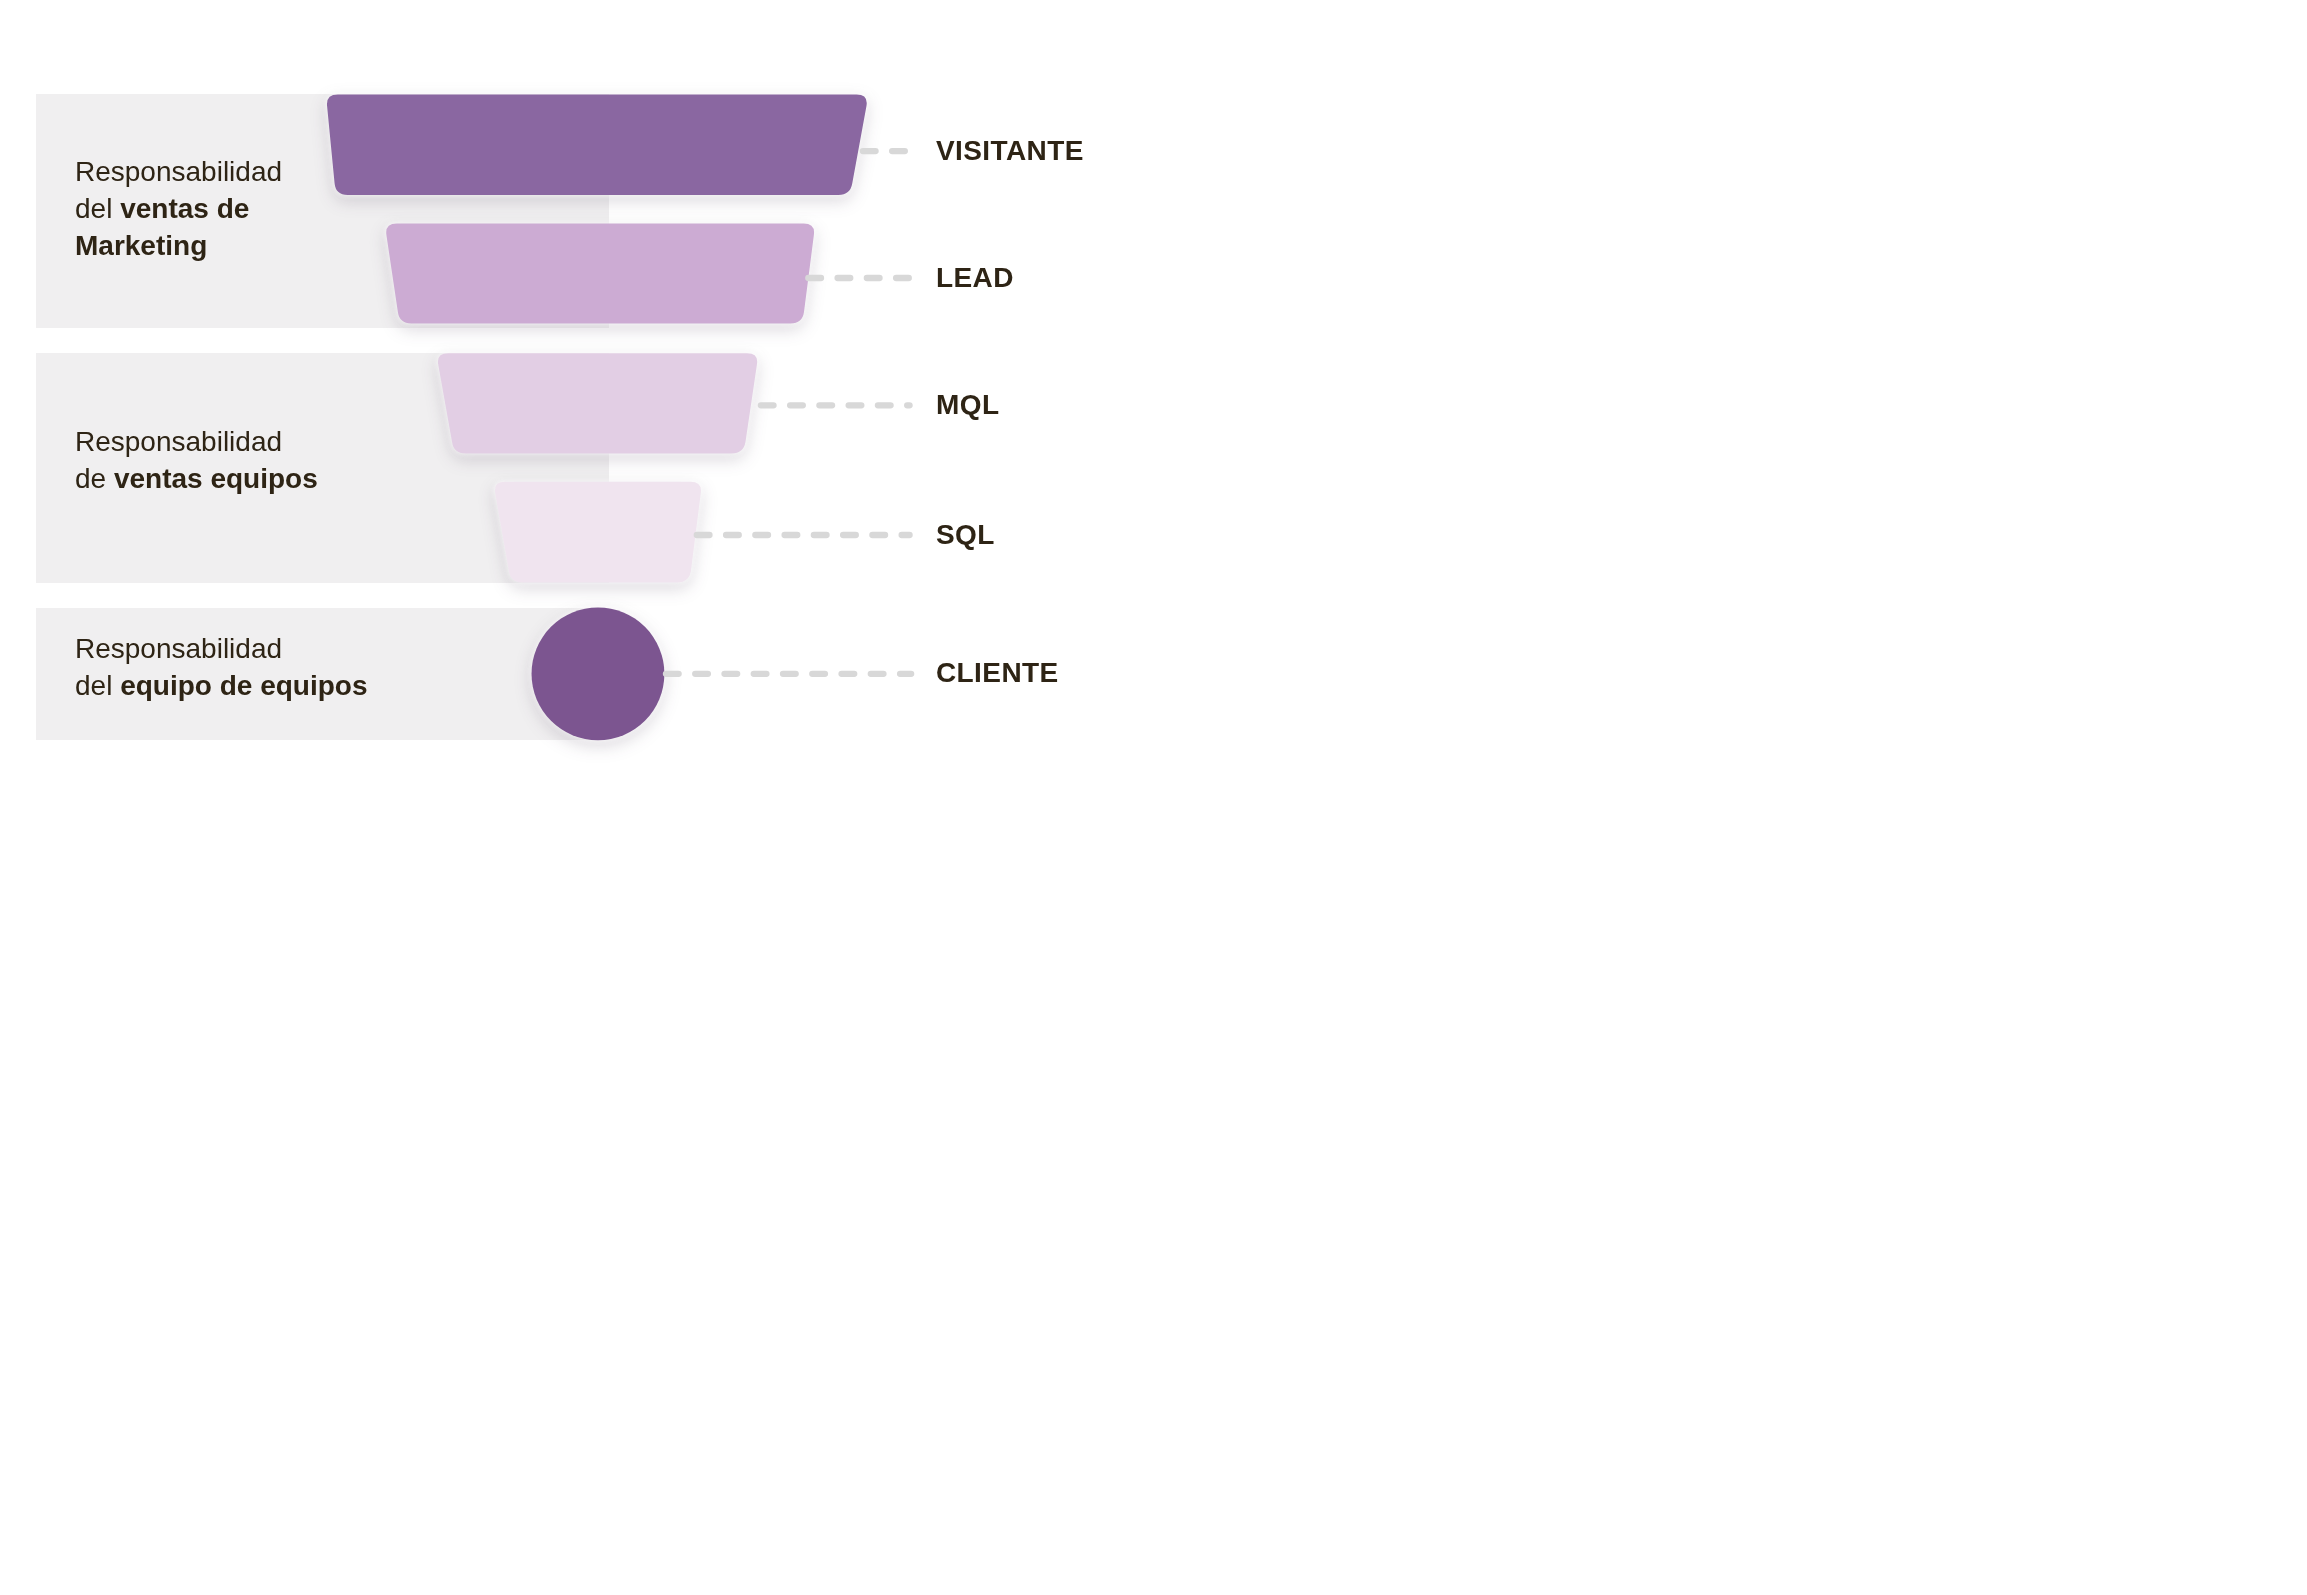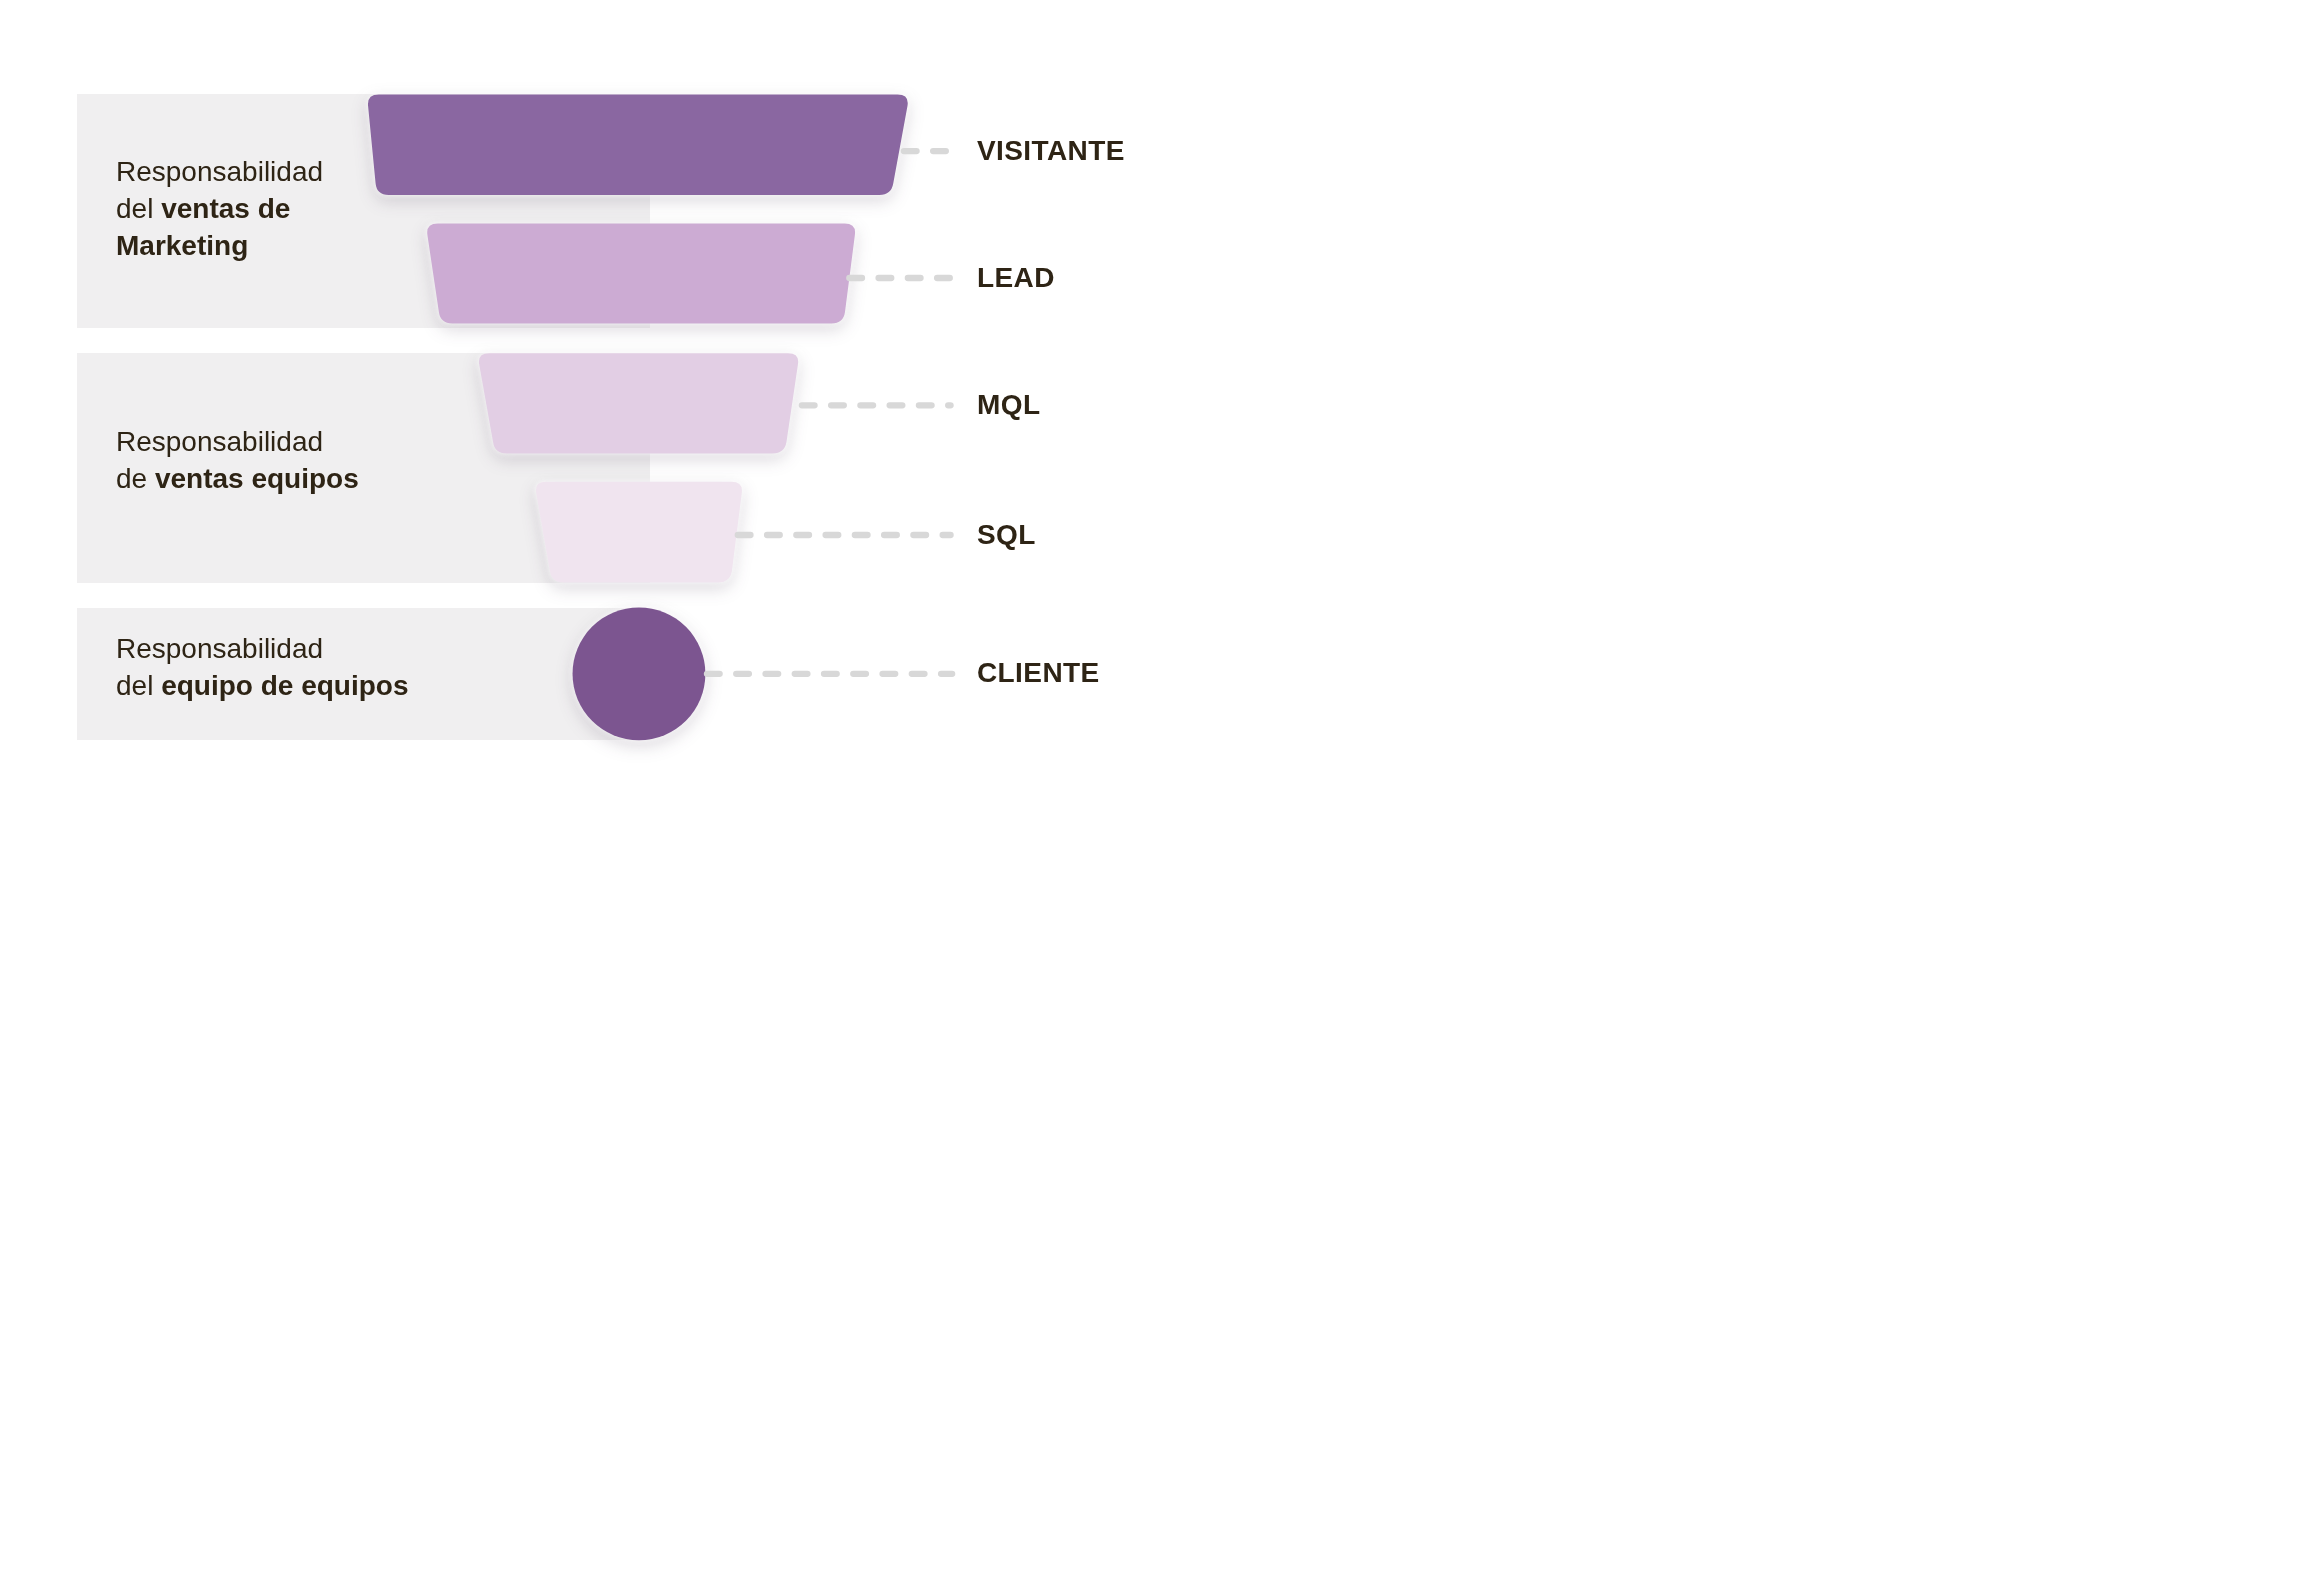--- a/index.html
+++ b/index.html
@@ -12,21 +12,20 @@
   html, body {
     background: var(--page-bg);
     font-family: "Liberation Sans", "DejaVu Sans", sans-serif;
   }
   .canvas {
     position: relative;
     width: 1154px;
     height: 798px;
     background: var(--page-bg);
     overflow: hidden;
-    margin-left: 41px;
   }
   .panel {
     position: absolute;
     left: 36px;
     width: 573px;
     background: var(--panel-bg);
   }
   .panel-1 { top: 94px; height: 234px; }
   .panel-2 { top: 353px; height: 230px; }
   .panel-3 { top: 608px; height: 132px; }

